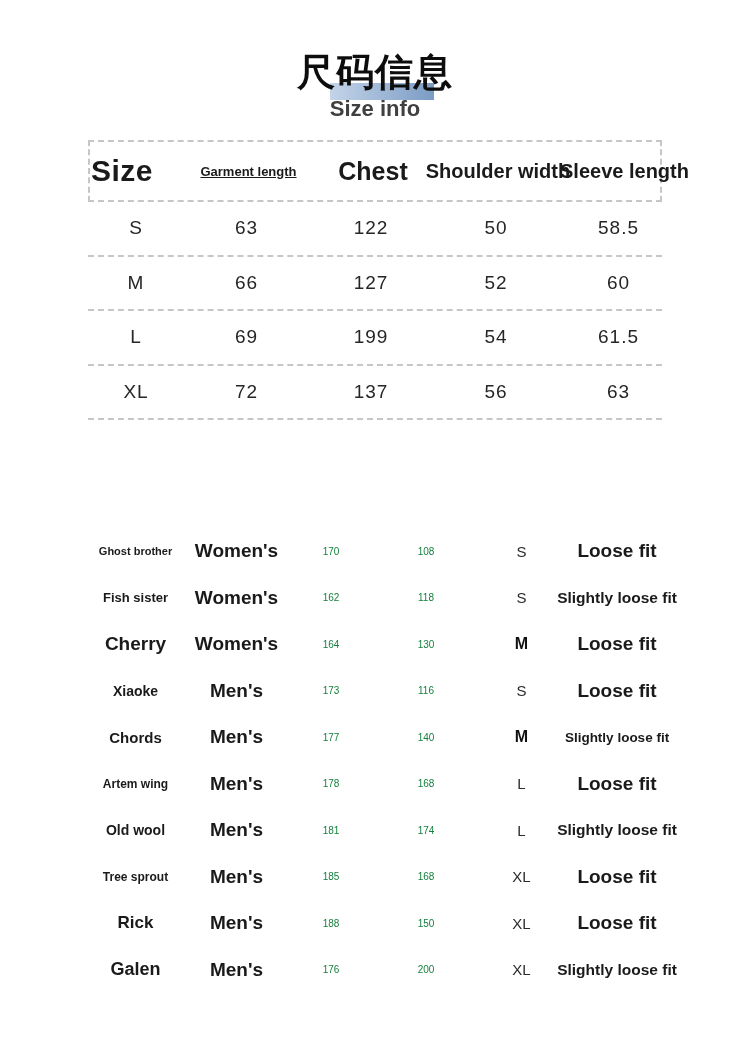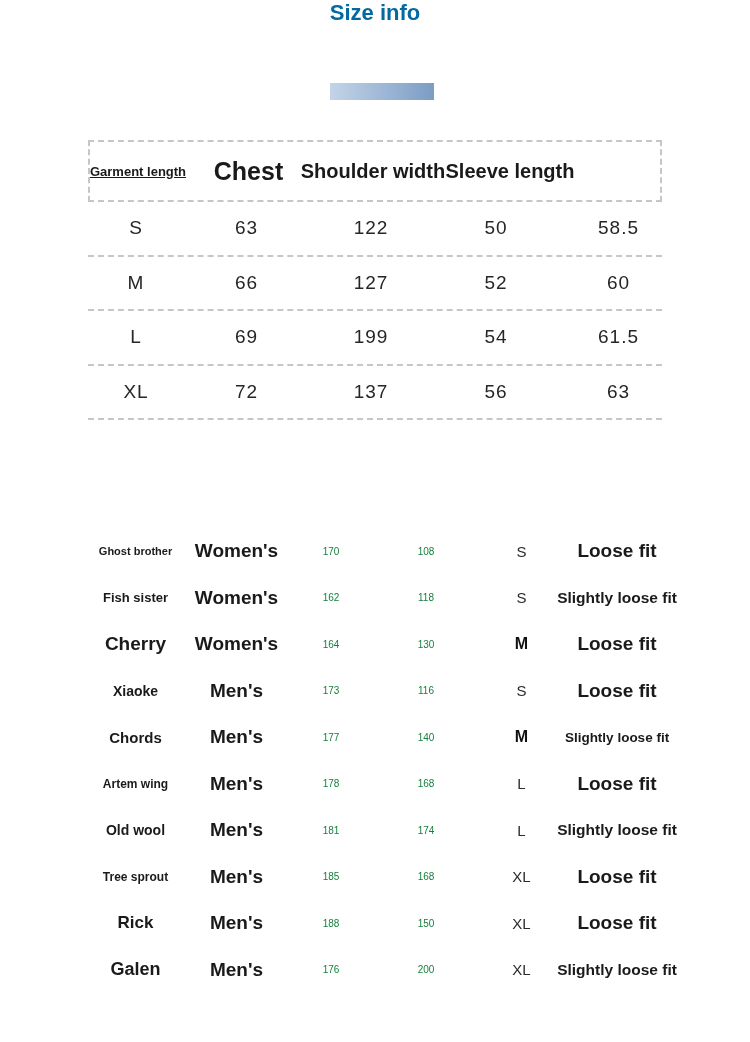--- a/index.html
+++ b/index.html
@@ -5,21 +5,21 @@
   html,body { margin:0; padding:0; background:#ffffff; }
   body { font-family: "Liberation Sans", "DejaVu Sans", sans-serif; color:#1a1a1a; }
   .page { position:relative; width:750px; height:1042px; background:#ffffff; overflow:hidden; }
 
   
   .hdr { position:absolute; top:0; left:0; width:750px; text-align:center; }
   .title-highlight { position:absolute; left:330px; top:83px; width:104px; height:17px; z-index:0; }
   .cn-title { position:relative; z-index:1; margin:48px 0 0 0; font-size:38px; line-height:48px;
               font-weight:700; letter-spacing:1px; color:#0d0d0d; }
   .en-title { position:relative; z-index:1; margin-top:0; font-size:22px; line-height:26px;
-              font-weight:600; color:#0369a1; }
+              font-weight:600; color:#404040; }
 
   
   .t1 { position:absolute; left:88px; top:140px; width:574px; }
   .t1-head { display:grid; grid-template-columns:96px 125px 124px 126px 103px;
              height:62px; border:2px dashed #c6c6c6; box-sizing:border-box; align-items:center; }
   .t1-head .cell { display:flex; justify-content:center; align-items:center; white-space:nowrap; font-weight:700; }
   .t1-head .c0 { justify-content:flex-start; font-size:30px; letter-spacing:0.5px; padding-left:1px; }
   .t1-head .c1 { font-size:13px;text-decoration:underline; }
   .t1-head .c2 { font-size:25px; }
   .t1-head .c3 { font-size:20px; }
@@ -66,25 +66,27 @@
   .t2-rows .t2-row:nth-child(10) .c0 { font-size:18px; }
   .t2-rows .t2-row:nth-child(5) .c5.sm { font-size:13.5px; }
 </style>
 </head>
 <body>
 
 <div class="page">
 
   <div class="hdr">
     <span class="title-highlight" style="background: linear-gradient(90deg, rgb(195, 212, 232), rgb(123, 156, 196));"></span>
+    <h1 class="cn-title">尺码信息</h1>
     <div class="en-title">Size info</div>
   </div>
 
   <div class="t1">
     <div class="t1-head">
+      <div class="cell c0">Size</div>
       <div class="cell c1">Garment length</div>
       <div class="cell c2">Chest</div>
       <div class="cell c3">Shoulder width</div>
       <div class="cell c4">Sleeve length</div>
     </div>
     <div class="t1-rows">
         <div class="t1-row">
           <div class="cell c0">S</div>
           <div class="cell c1">63</div>
           <div class="cell c2">122</div>

